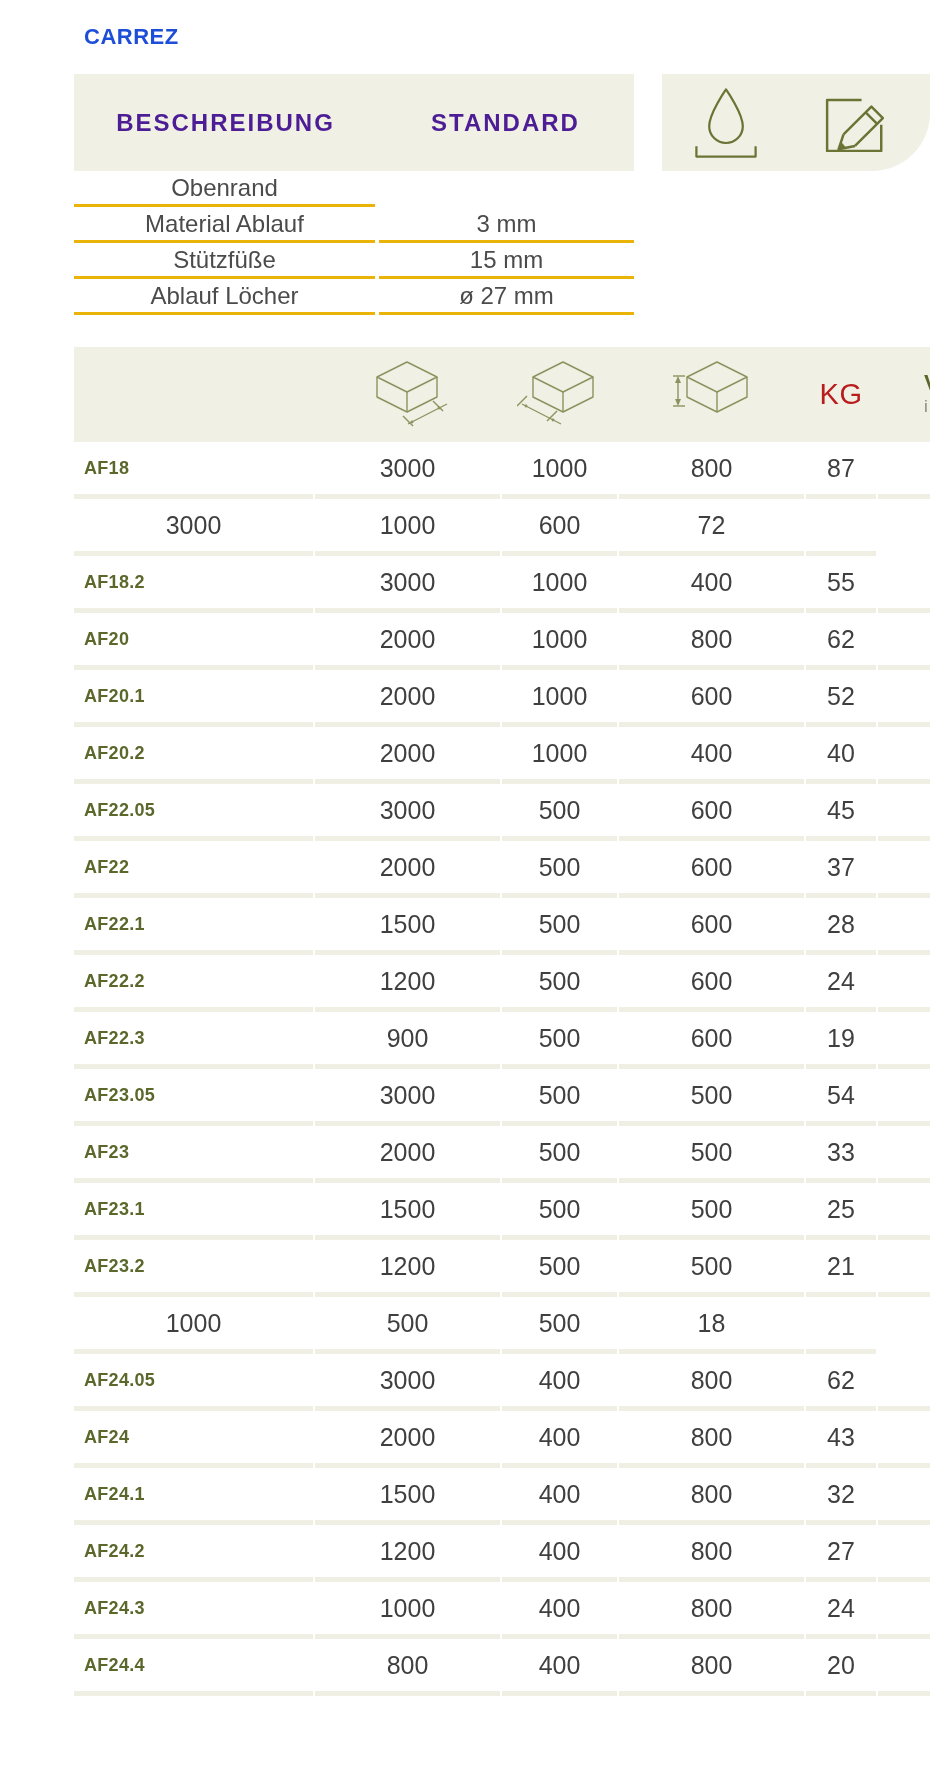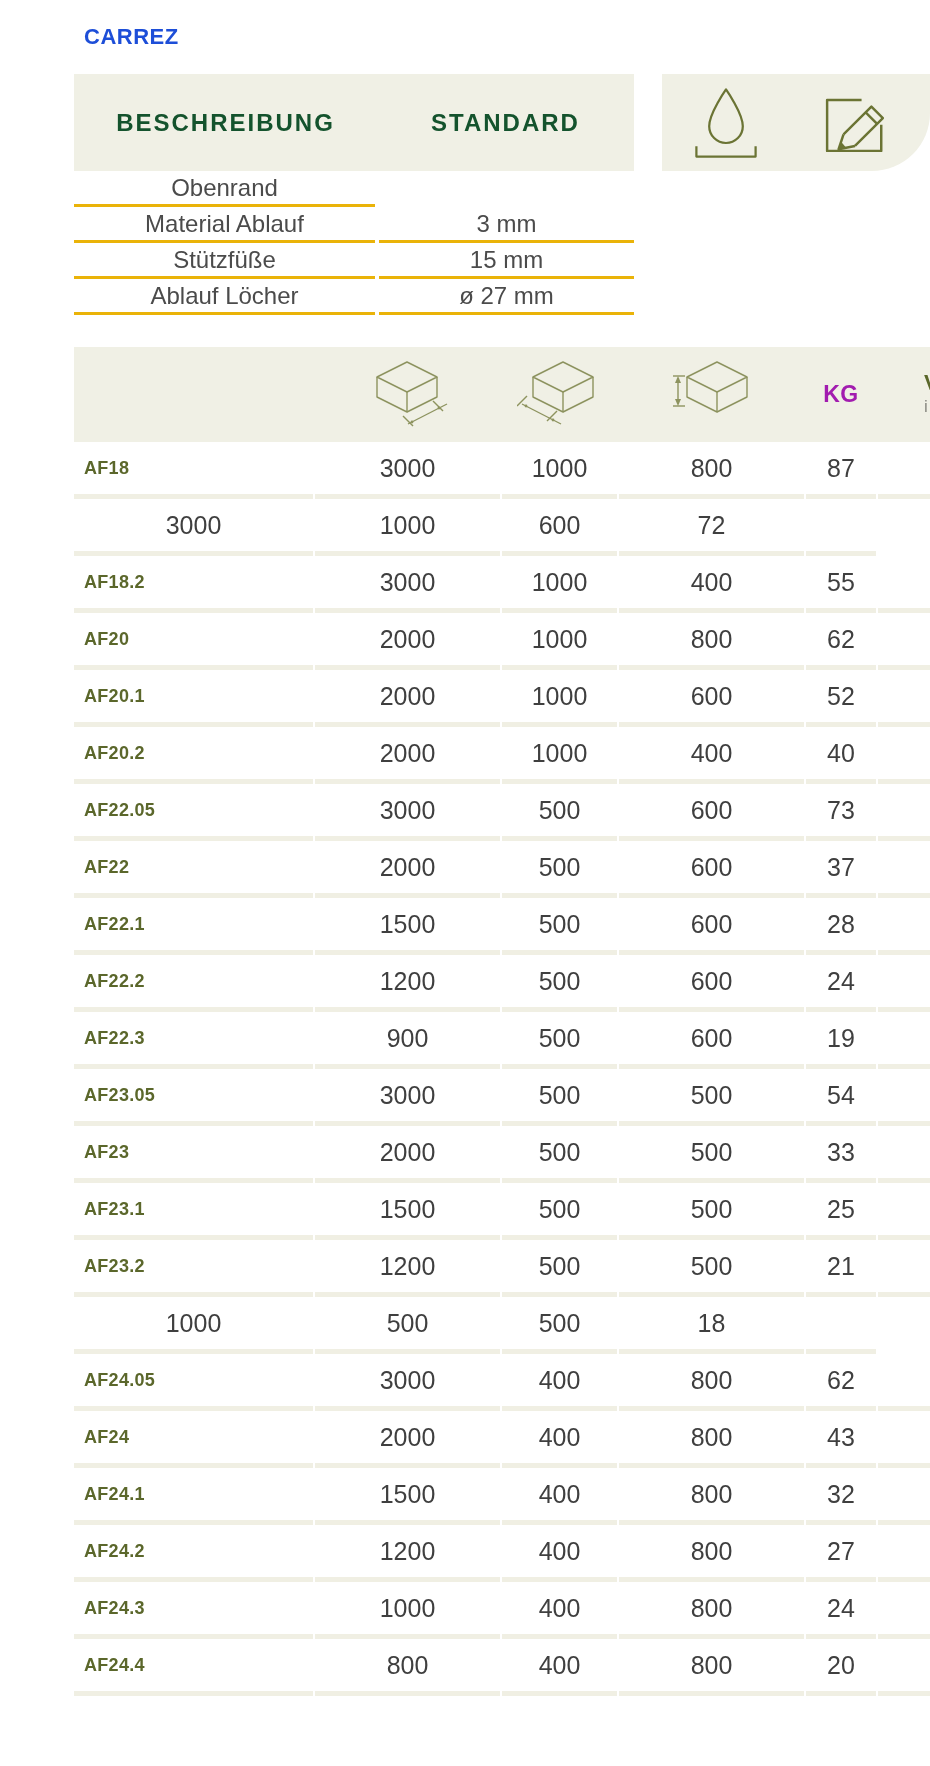--- a/index.html
+++ b/index.html
@@ -14,21 +14,21 @@
     color:#1d4ed8;line-height:1;
   }
   
   .top-row{display:flex;margin:26px 0 0 74px;height:97px;}
   .desc-band{
     width:560px;height:97px;background:#f0f0e5;
     display:grid;grid-template-columns:303px 257px;align-items:center;
   }
   .desc-h{
     text-align:center;font-size:24px;font-weight:bold;letter-spacing:2px;
-    color:#14532d;
+    color:#4c1d95;
   }
   .icons-panel{
     margin-left:28px;width:268px;height:97px;background:#f0f0e5;
     border-radius:0 0 58px 0;
     display:flex;align-items:center;padding-left:24px;gap:48px;
     box-sizing:border-box;
   }
   .feat{display:inline-flex;}
   
   .desc-rows{margin-left:74px;width:560px;}
@@ -43,21 +43,21 @@
     display:grid;
     grid-template-columns:239px 185px 115px 185px 70px 1fr;
     column-gap:2px;
   }
   .main-band{
     margin:32px 0 0 74px;width:856px;height:95px;background:#f0f0e5;
     align-items:center;
   }
   .bcell{display:flex;align-items:center;justify-content:center;height:95px;}
   .kg-h{
-    font-size:23px;font-weight:bold;color:#a21caf;letter-spacing:0.5px;
+    font-size:29px;font-weight:normal;color:#b91c1c;letter-spacing:0.5px;
   }
   .vcol{
     display:flex;flex-direction:column;align-items:flex-start;justify-content:center;
     padding-left:46px;height:95px;white-space:nowrap;
   }
   .v1{font-size:22px;font-weight:bold;color:#5a672a;line-height:1.1;}
   .v2{font-size:17px;color:#8b8b83;line-height:1.3;}
   .prows{margin-left:74px;width:856px;}
   .prow{height:57px;}
   .pcell{
@@ -229,21 +229,21 @@
     <div class="pcell num c3">400</div>
     <div class="pcell num c4">40</div>
     <div class="pcell last"></div>
   </div>
 
   <div class="prow grid6">
     <div class="pcell code">AF22.05</div>
     <div class="pcell num c1">3000</div>
     <div class="pcell num c2">500</div>
     <div class="pcell num c3">600</div>
-    <div class="pcell num c4">73</div>
+    <div class="pcell num c4">45</div>
     <div class="pcell last"></div>
   </div>
 
   <div class="prow grid6">
     <div class="pcell code">AF22</div>
     <div class="pcell num c1">2000</div>
     <div class="pcell num c2">500</div>
     <div class="pcell num c3">600</div>
     <div class="pcell num c4">37</div>
     <div class="pcell last"></div>

